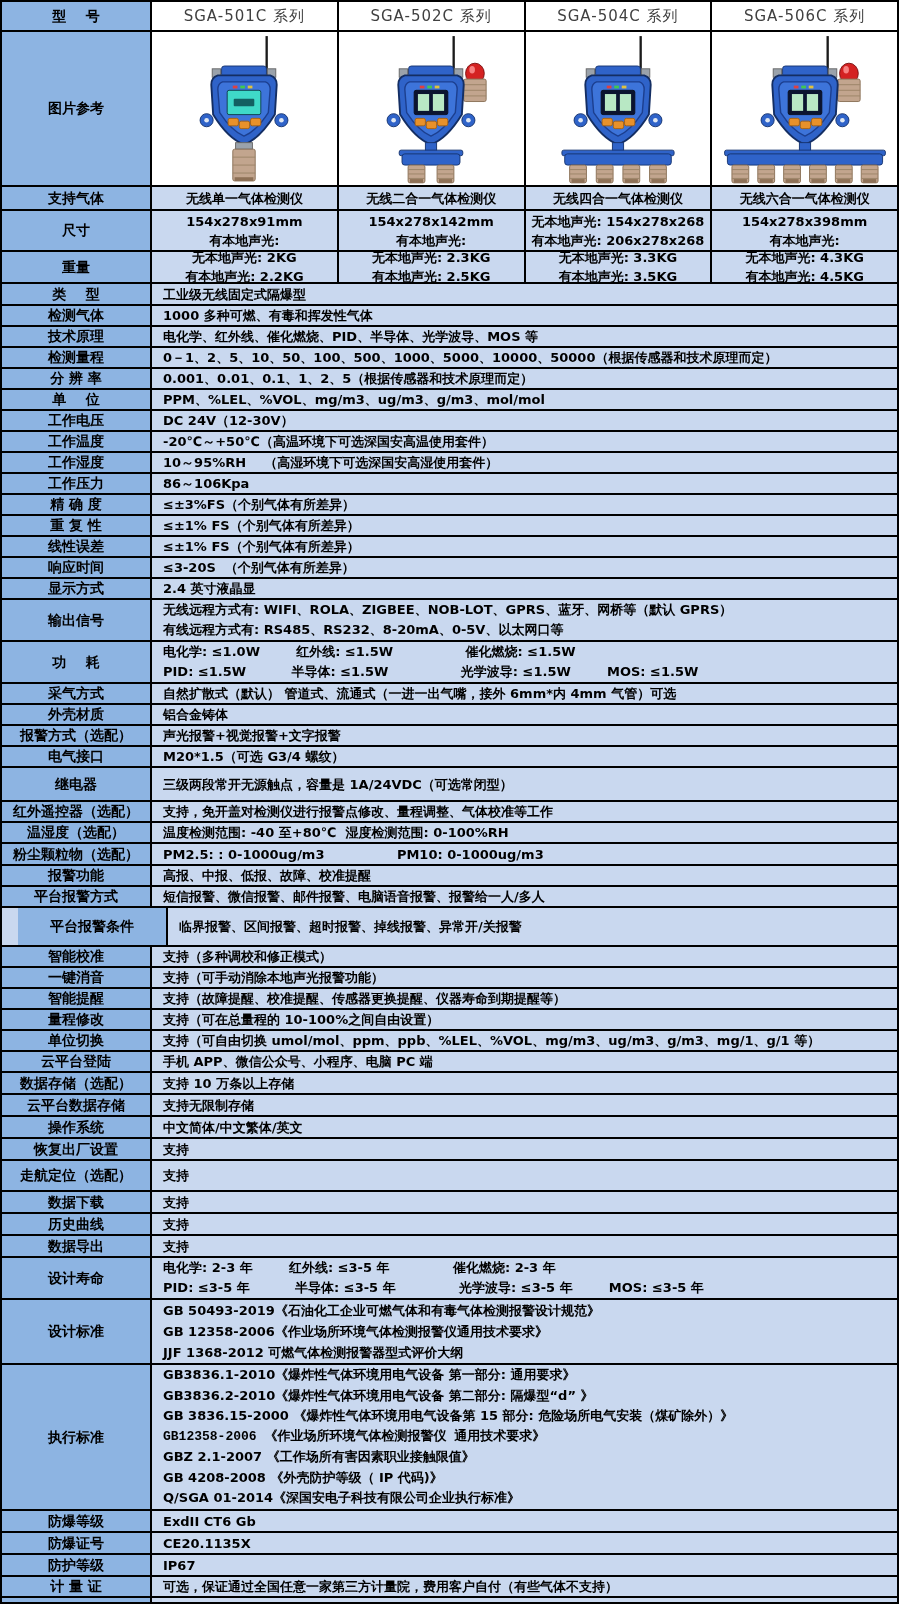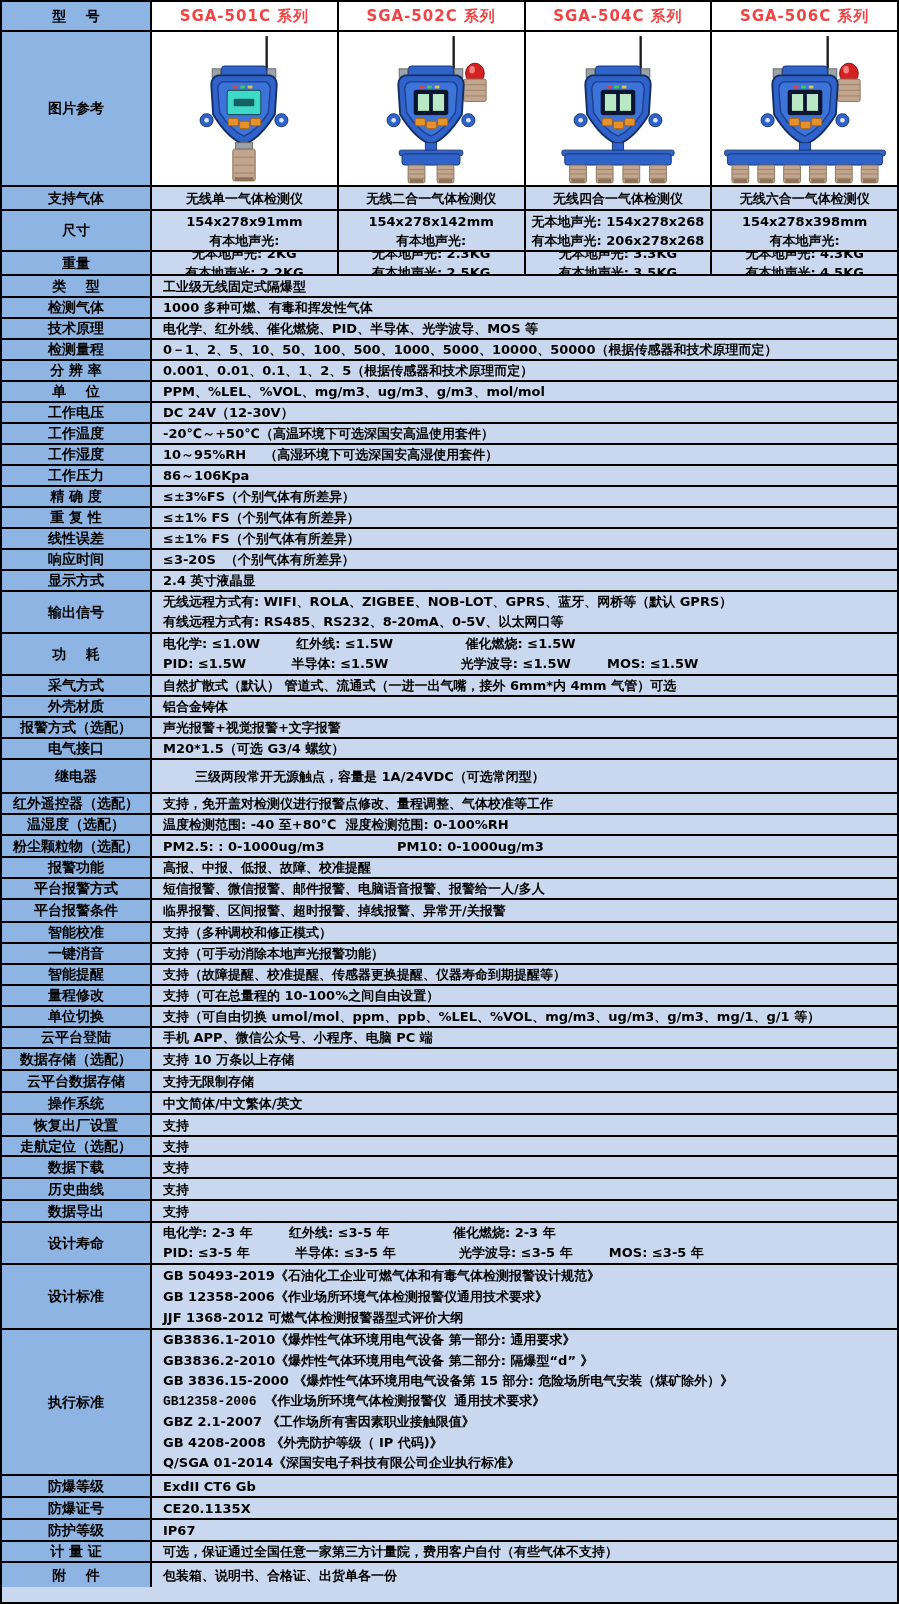--- a/index.html
+++ b/index.html
@@ -7,30 +7,30 @@
          display:flex;flex-direction:column;background:#c9d8ef;overflow:hidden;}
   .trow{display:flex;flex:0 0 auto;box-sizing:border-box;border-bottom:2px solid #000;overflow:hidden;}
   .trow:last-child{border-bottom:none;}
   .lcell{flex:0 0 150px;box-sizing:border-box;border-right:2px solid #000;background:#8db4e2;
          display:flex;align-items:center;justify-content:center;text-align:center;
          font-weight:bold;font-size:14px;color:#000;padding:0 4px;white-space:pre-wrap;line-height:17px;}
   .pcell{flex:1 1 0;box-sizing:border-box;border-right:2px solid #000;display:flex;flex-direction:column;
          align-items:center;justify-content:center;background:#c9d8ef;overflow:hidden;}
   .pcell:last-child{border-right:none;}
   .pcell.white{background:#ffffff;}
-  .model{font-weight:bold;font-size:15px;letter-spacing:1px;color:#ef4444;}
+  .model{font-weight:normal;font-size:15px;letter-spacing:1px;color:#404040;}
   .cline{font-size:13px;font-weight:bold;color:#000;line-height:19px;white-space:pre-wrap;text-align:center;}
   .vcell{flex:1 1 auto;box-sizing:border-box;display:flex;flex-direction:column;justify-content:space-evenly;
          padding:0 8px 0 11px;background:#c9d8ef;overflow:hidden;}
   .vline{font-size:13px;font-weight:bold;color:#000;white-space:pre-wrap;line-height:19px;}
   .r-model{height:30px;}
   .r-image{height:155px;}
   .r-gas{height:24px;}
   .r-size{height:41px;}
-  .r-weight{height:24px;}
+  .r-weight{height:32px;}
 </style>
 </head>
 <body>
 
 <div class="sheet">
 
   <div class="trow r-model">
     <div class="lcell">型    号</div>
     <div class="pcell white model">SGA-501C 系列</div>
     <div class="pcell white model">SGA-502C 系列</div>
@@ -401,21 +401,21 @@
     <div class="vcell">
         <div class="vline">声光报警+视觉报警+文字报警</div>
       </div>
   </div>
     <div class="trow" style="height: 21px;">
     <div class="lcell">电气接口</div>
     <div class="vcell">
         <div class="vline">M20*1.5（可选 G3/4 螺纹）</div>
       </div>
   </div>
-    <div class="trow" style="height: 34px; gap: 32px;">
+    <div class="trow" style="height: 34px;">
     <div class="lcell">继电器</div>
     <div class="vcell">
         <div class="vline">三级两段常开无源触点，容量是 1A/24VDC（可选常闭型）</div>
       </div>
   </div>
     <div class="trow" style="height: 21px;">
     <div class="lcell">红外遥控器（选配）</div>
     <div class="vcell">
         <div class="vline">支持，免开盖对检测仪进行报警点修改、量程调整、气体校准等工作</div>
       </div>
@@ -437,21 +437,21 @@
     <div class="vcell">
         <div class="vline">高报、中报、低报、故障、校准提醒</div>
       </div>
   </div>
     <div class="trow" style="height: 21px;">
     <div class="lcell">平台报警方式</div>
     <div class="vcell">
         <div class="vline">短信报警、微信报警、邮件报警、电脑语音报警、报警给一人/多人</div>
       </div>
   </div>
-    <div class="trow" style="height: 23px;">
+    <div class="trow" style="height: 39px; padding-left: 16px;">
     <div class="lcell">平台报警条件</div>
     <div class="vcell">
         <div class="vline">临界报警、区间报警、超时报警、掉线报警、异常开/关报警</div>
       </div>
   </div>
     <div class="trow" style="height: 21px;">
     <div class="lcell">智能校准</div>
     <div class="vcell">
         <div class="vline">支持（多种调校和修正模式）</div>
       </div>
@@ -503,21 +503,21 @@
     <div class="vcell">
         <div class="vline">中文简体/中文繁体/英文</div>
       </div>
   </div>
     <div class="trow" style="height: 22px;">
     <div class="lcell">恢复出厂设置</div>
     <div class="vcell">
         <div class="vline">支持</div>
       </div>
   </div>
-    <div class="trow" style="height: 20px;">
+    <div class="trow" style="height: 31px;">
     <div class="lcell">走航定位（选配）</div>
     <div class="vcell">
         <div class="vline">支持</div>
       </div>
   </div>
     <div class="trow" style="height: 22px;">
     <div class="lcell">数据下载</div>
     <div class="vcell">
         <div class="vline">支持</div>
       </div>

